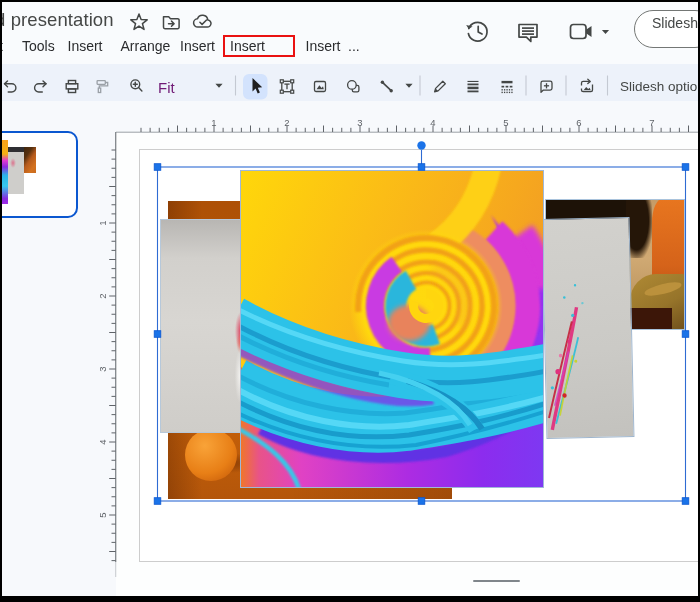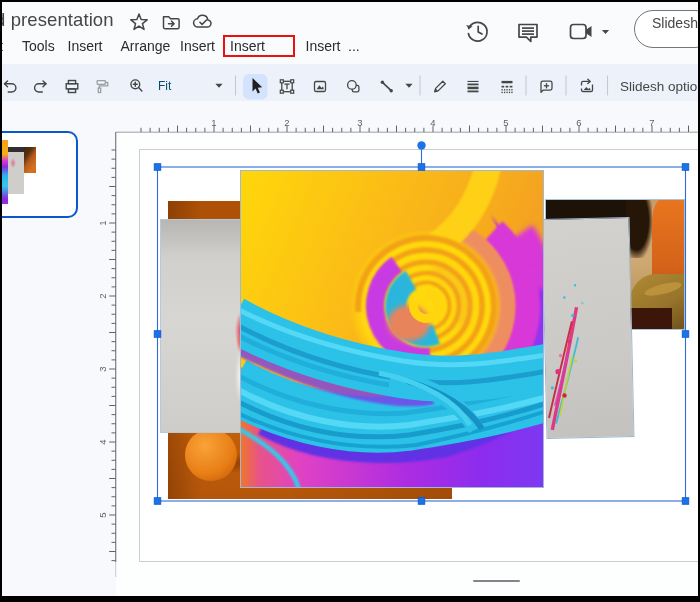--- a/index.html
+++ b/index.html
@@ -167,21 +167,21 @@
   <span class="a" style="left:180px;top:0">Insert</span>
   <span class="a" style="left:230px;top:0">Insert</span>
   <span class="a" style="left:305.5px;top:0">Insert</span>
   <span class="a" style="left:348px;top:0">...</span>
 </div>
 <div class="a" style="left:223px;top:34.5px;width:72px;height:22px;border:2.5px solid #ea1111;box-sizing:border-box"></div>
 
 <div class="a" style="left:634px;top:10px;width:80px;height:38px;border:1px solid #747775;border-radius:19px;background:#fff;box-sizing:border-box"></div>
 <div class="a" style="left:652px;top:15px;font-size:14px;color:#444746">Slidesh</div>
 
-<div class="a" style="left:158px;top:79px;font-size:12px;color:#0c4a6e">Fit</div>
+<div class="a" style="left:158px;top:79px;font-size:15px;color:#701a75">Fit</div>
 <div class="a" style="left:620px;top:79px;font-size:13.5px;color:#444746;white-space:nowrap">Slidesh optio</div>
 
 <svg id="chrome" class="a" style="left:0;top:0" width="700" height="602" viewBox="0 0 700 602">
     <g stroke="#444746" stroke-width="1.4" fill="none" stroke-linecap="round" stroke-linejoin="round">
       <path d="M7.5 80.9 L4.5 83.8 L7.5 86.7"></path>
       <path d="M4.5 83.8 H11.8 A4.1 4.1 0 0 1 11.8 92.0 H8.2"></path>
     </g>
     <g stroke="#444746" stroke-width="1.4" fill="none" stroke-linecap="round" stroke-linejoin="round">
       <path d="M43.0 80.9 L46.0 83.8 L43.0 86.7"></path>
       <path d="M46.0 83.8 H38.7 A4.1 4.1 0 0 0 38.7 92.0 H42.3"></path>

